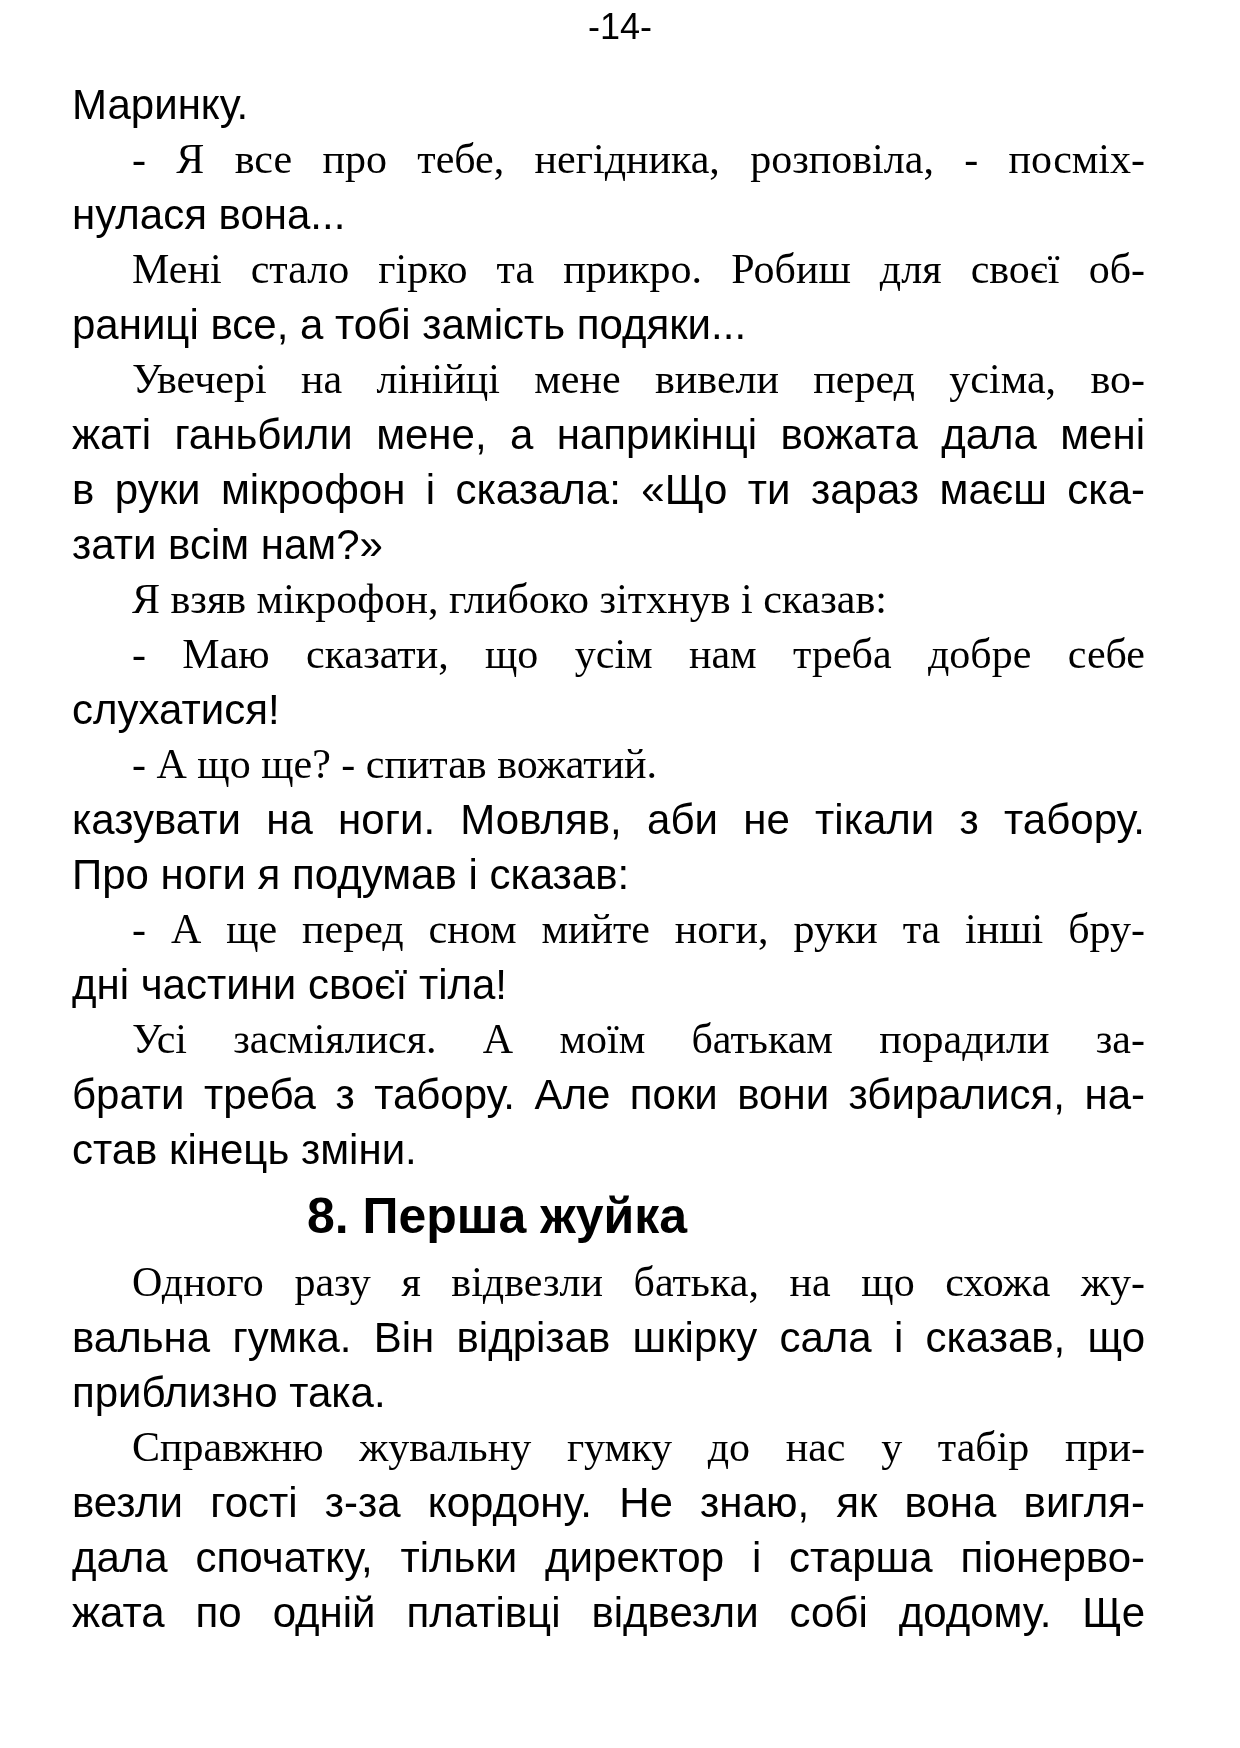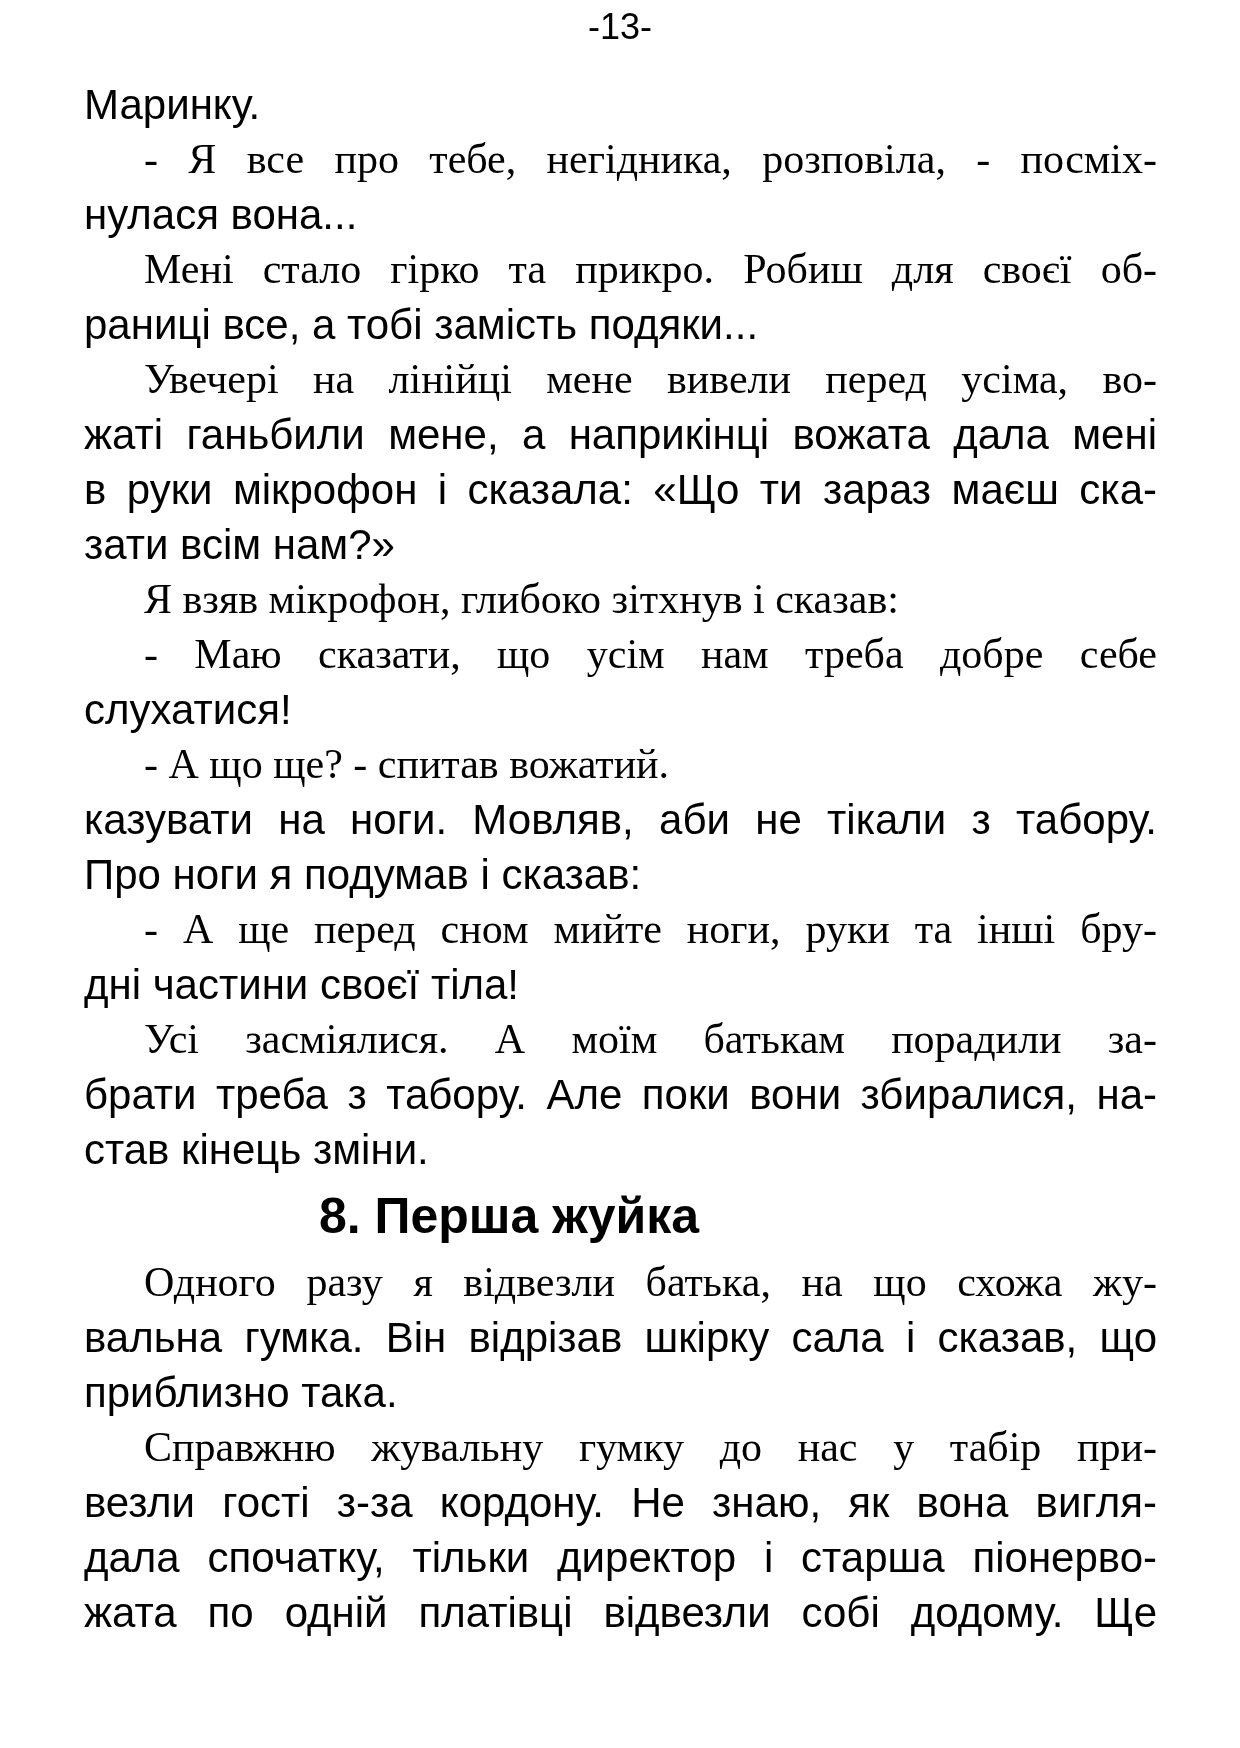--- a/index.html
+++ b/index.html
@@ -22,21 +22,21 @@
     top: 6px;
     left: 0;
     width: 1240px;
     text-align: center;
     font-size: 36px;
     line-height: 42px;
     color: #000000;
   }
   .text-body {
     position: absolute;
-    left: 84px;
+    left: 72px;
     top: 77px;
     width: 1073px;
   }
   .para { margin: 0; padding: 0; }
   .line {
     height: 55px;
     line-height: 55px;
     font-size: 42px;
     overflow: hidden;
     text-align: justify;
@@ -65,21 +65,21 @@
     text-align: center;
     font-size: 50px;
     font-weight: bold;
     overflow: hidden;
   }
 </style>
 </head>
 <body>
 
 <div class="page">
-  <div class="page-number">-13-</div>
+  <div class="page-number">-14-</div>
   <div class="text-body">
       <div class="para">
         <div class="line left">Маринку.</div>
       </div>
       <div class="para">
         <div class="line indent">- Я все про тебе, негідника, розповіла, - посміх-</div>
         <div class="line left">нулася вона...</div>
       </div>
       <div class="para">
         <div class="line indent">Мені стало гірко та прикро. Робиш для своєї об-</div>

